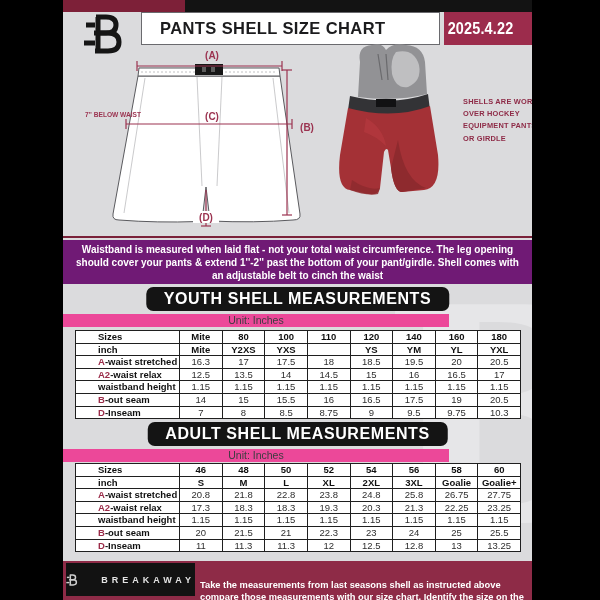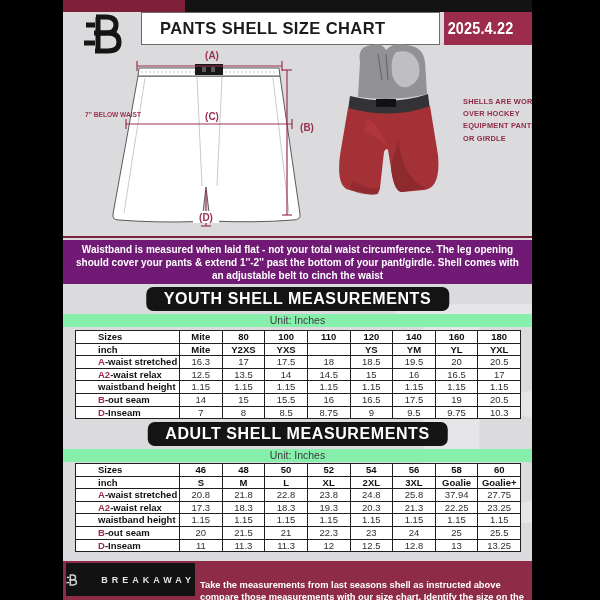--- a/index.html
+++ b/index.html
@@ -39,21 +39,21 @@
           box-sizing:border-box;padding:4px 13px 0 13px;text-align:center;
           color:#fff;font-size:10px;font-weight:bold;line-height:1.28;z-index:2;}
 
   .section-bar{position:absolute;left:50%;transform:translateX(-50%);
                background:#141414;border-radius:7px;padding:3px 18px;
                color:#fff;font-weight:bold;font-size:16px;letter-spacing:.6px;
                white-space:nowrap;z-index:2;}
   #youth-bar{top:287px;}
   #adult-bar{top:422px;}
 
-  .unit-strip{position:absolute;left:0;width:469px;height:13px;background:#86efac;
+  .unit-strip{position:absolute;left:0;width:386px;height:13px;background:#ec4899;
               text-align:center;color:#3c3c40;font-size:10.5px;line-height:13px;z-index:2;}
   #unit-youth{top:314px;}
   #unit-adult{top:449px;}
 
   .meas{position:absolute;left:12px;width:446px;border-collapse:collapse;
         table-layout:fixed;background:#fff;font-size:9.5px;z-index:2;}
   #youth-table{top:330px;}
   #adult-table{top:463px;}
   .meas td{border:1px solid #1f1f1f;height:11.6px;text-align:center;padding:0;
            line-height:1;color:#2e2e2e;}
@@ -296,21 +296,21 @@
             <td>Goalie+</td>
           </tr>
           <tr>
             <td class="lbl"><span class="pfx">A</span>-waist stretched</td>
             <td>20.8</td>
             <td>21.8</td>
             <td>22.8</td>
             <td>23.8</td>
             <td>24.8</td>
             <td>25.8</td>
-            <td>37.94</td>
+            <td>26.75</td>
             <td>27.75</td>
           </tr>
           <tr>
             <td class="lbl"><span class="pfx">A2</span>-waist relax</td>
             <td>17.3</td>
             <td>18.3</td>
             <td>18.3</td>
             <td>19.3</td>
             <td>20.3</td>
             <td>21.3</td>

